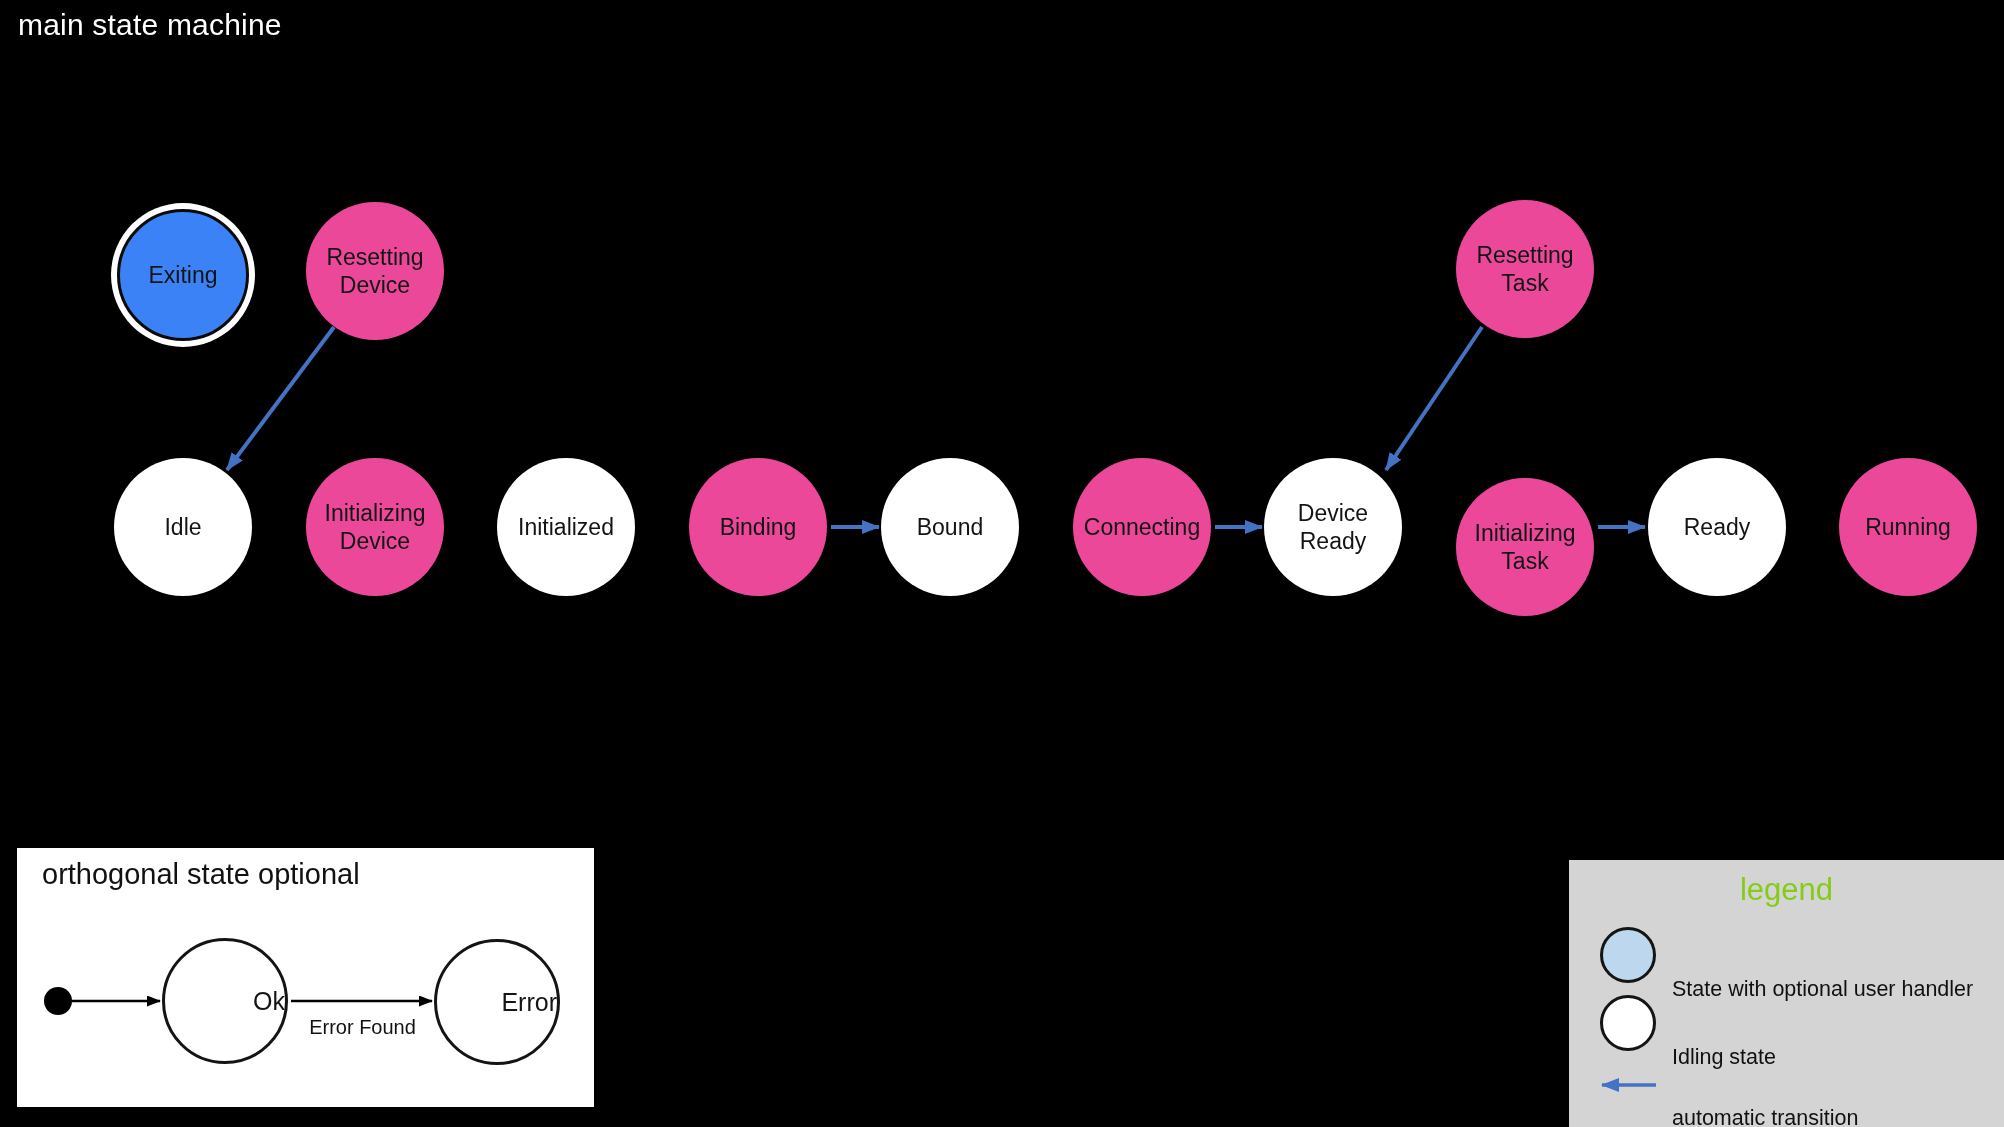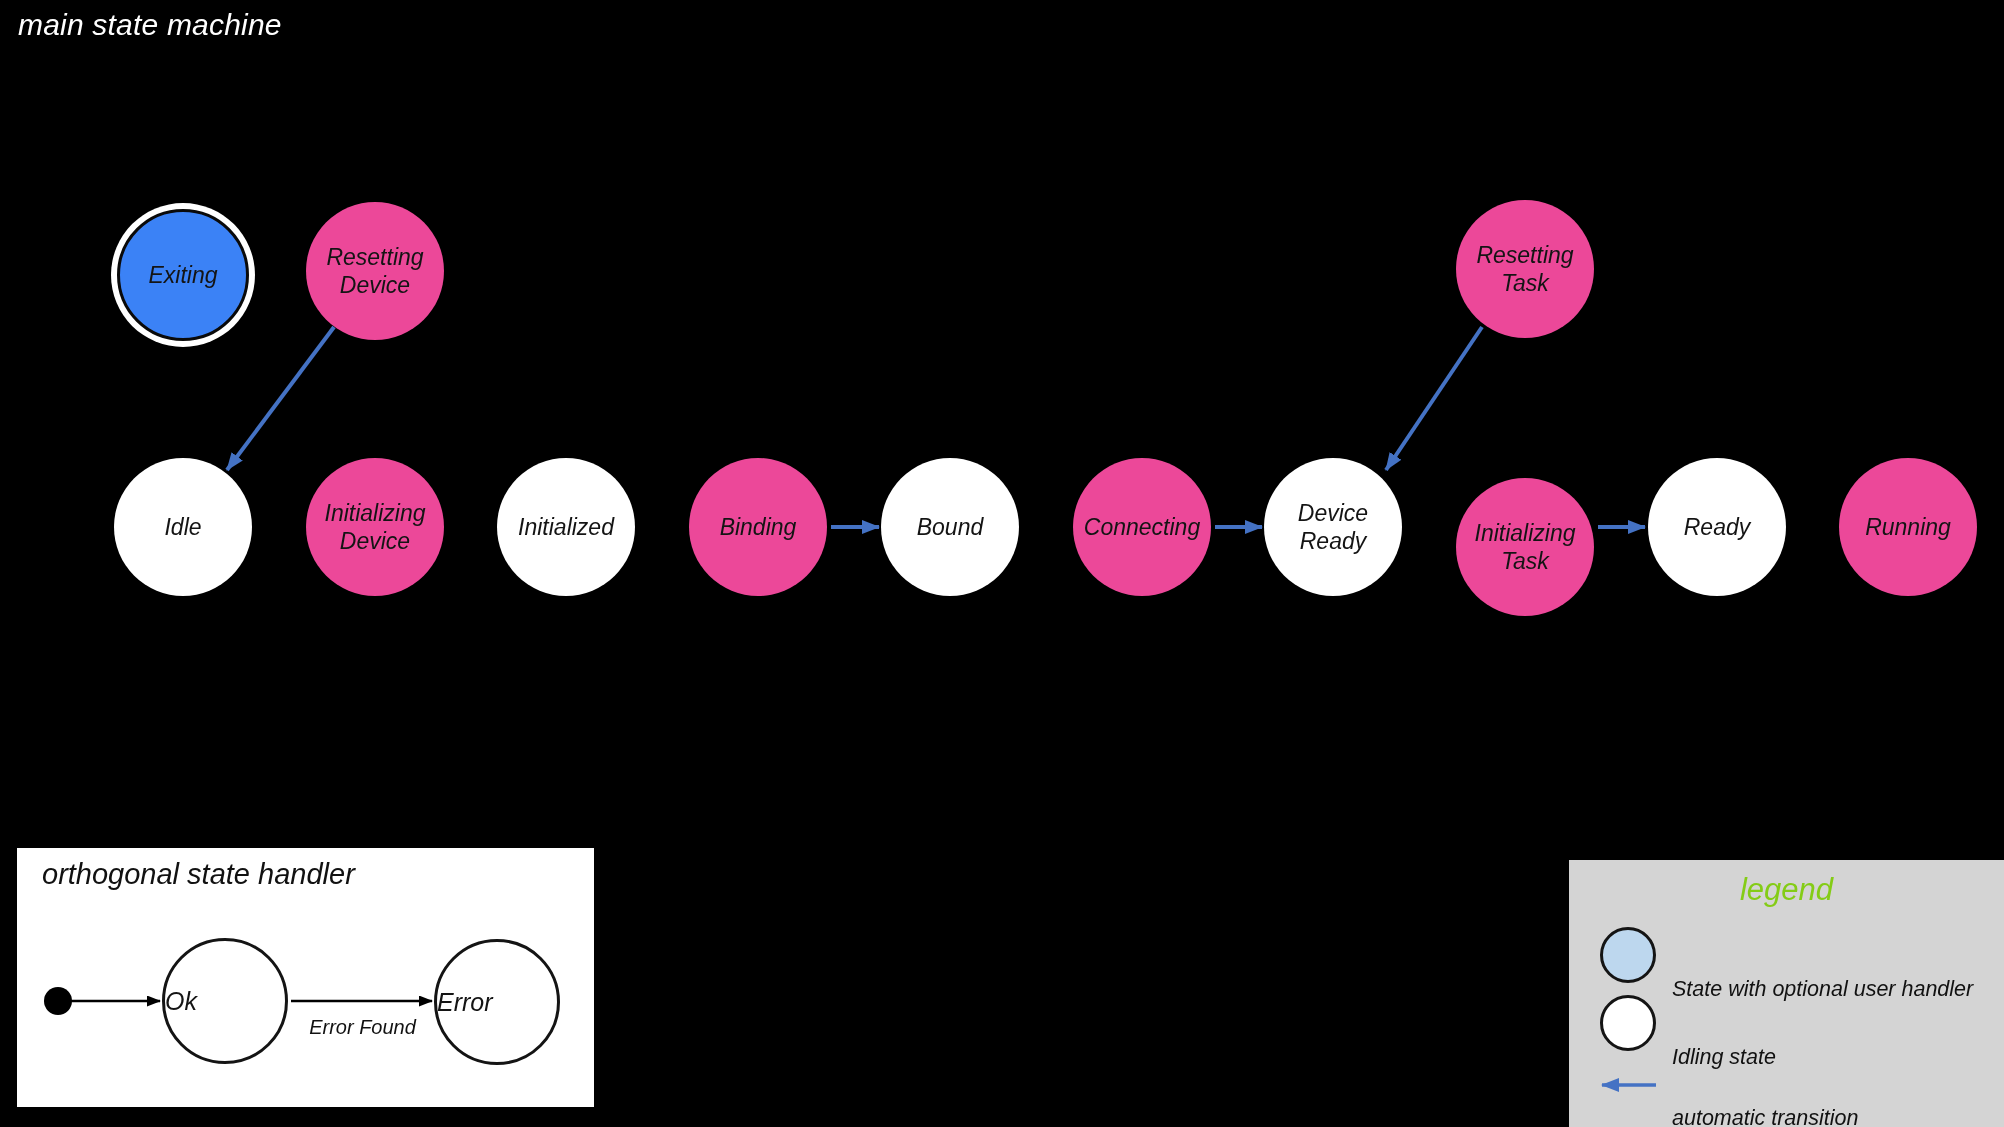--- a/index.html
+++ b/index.html
@@ -7,21 +7,20 @@
     padding: 0;
     background: #000000;
     font-family: "Liberation Sans", sans-serif;
   }
   #canvas {
     position: relative;
     width: 2004px;
     height: 1127px;
     background: #000000;
     overflow: hidden;
-    font-style: italic;
   }
   .main-title {
     position: absolute;
     left: 18px;
     top: 8px;
     font-size: 30px;
     color: #ffffff;
     letter-spacing: 0.2px;
     z-index: 3;
   }
@@ -77,21 +76,21 @@
   }
   .ortho-state {
     position: absolute;
     width: 120px;
     height: 120px;
     border-radius: 50%;
     border: 3px solid #141414;
     background: #ffffff;
     display: flex;
     align-items: center;
-    justify-content: flex-start;
+    justify-content: flex-end;
     font-size: 25px;
     color: #141414;
     z-index: 2;
     box-sizing: content-box;
   }
   #state-ok    { left: 162px; top: 938px; }
   #state-error { left: 434px; top: 939px; }
   .transition-label {
     position: absolute;
     left: 270px;
@@ -186,21 +185,21 @@
     <span>Initializing Task</span>
   </div>
   <div class="state white" style="left:1648px; top:458px;">
     <span>Ready</span>
   </div>
   <div class="state blue" style="left:1839px; top:458px;">
     <span>Running</span>
   </div>
 
   <div class="panel" id="ortho-box"></div>
-  <div class="ortho-title">orthogonal state handler</div>
+  <div class="ortho-title">orthogonal state optional</div>
   <div class="initial-dot"></div>
   <div class="ortho-state" id="state-ok">
     <span>Ok</span>
   </div>
   <div class="ortho-state" id="state-error">
     <span>Error</span>
   </div>
   <div class="transition-label">Error Found</div>
 
   <div class="panel" id="legend-box"></div>

